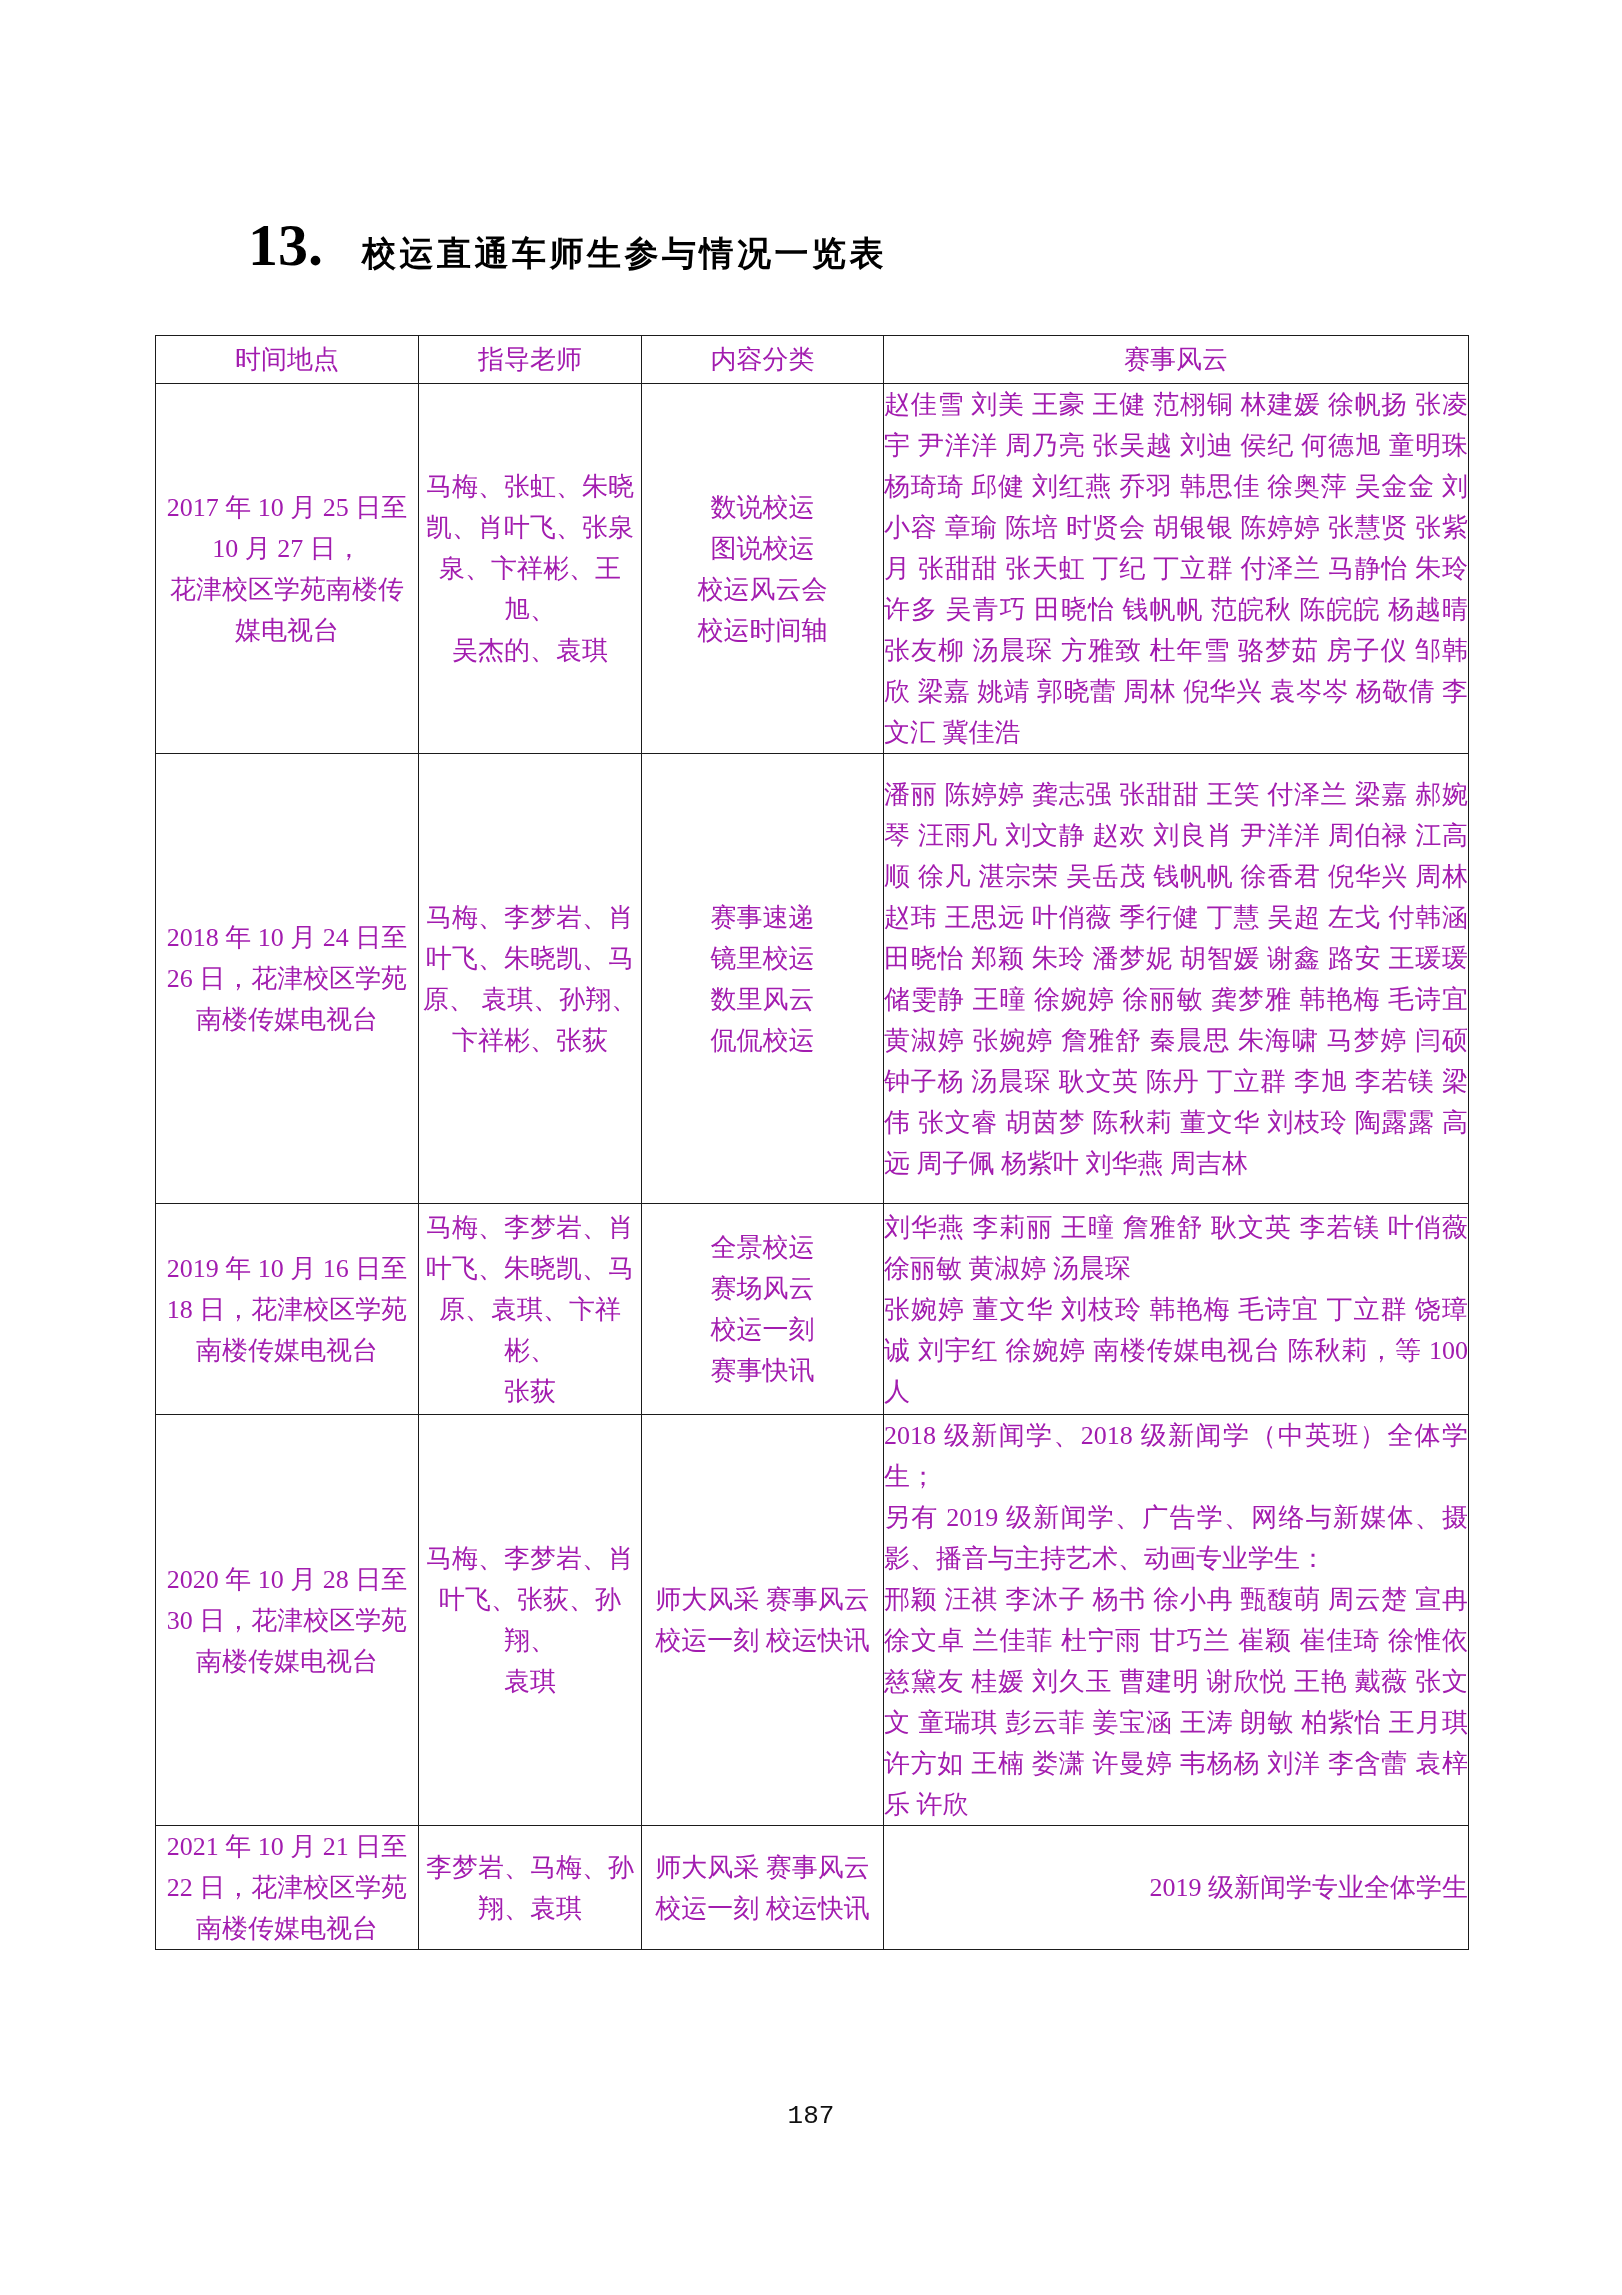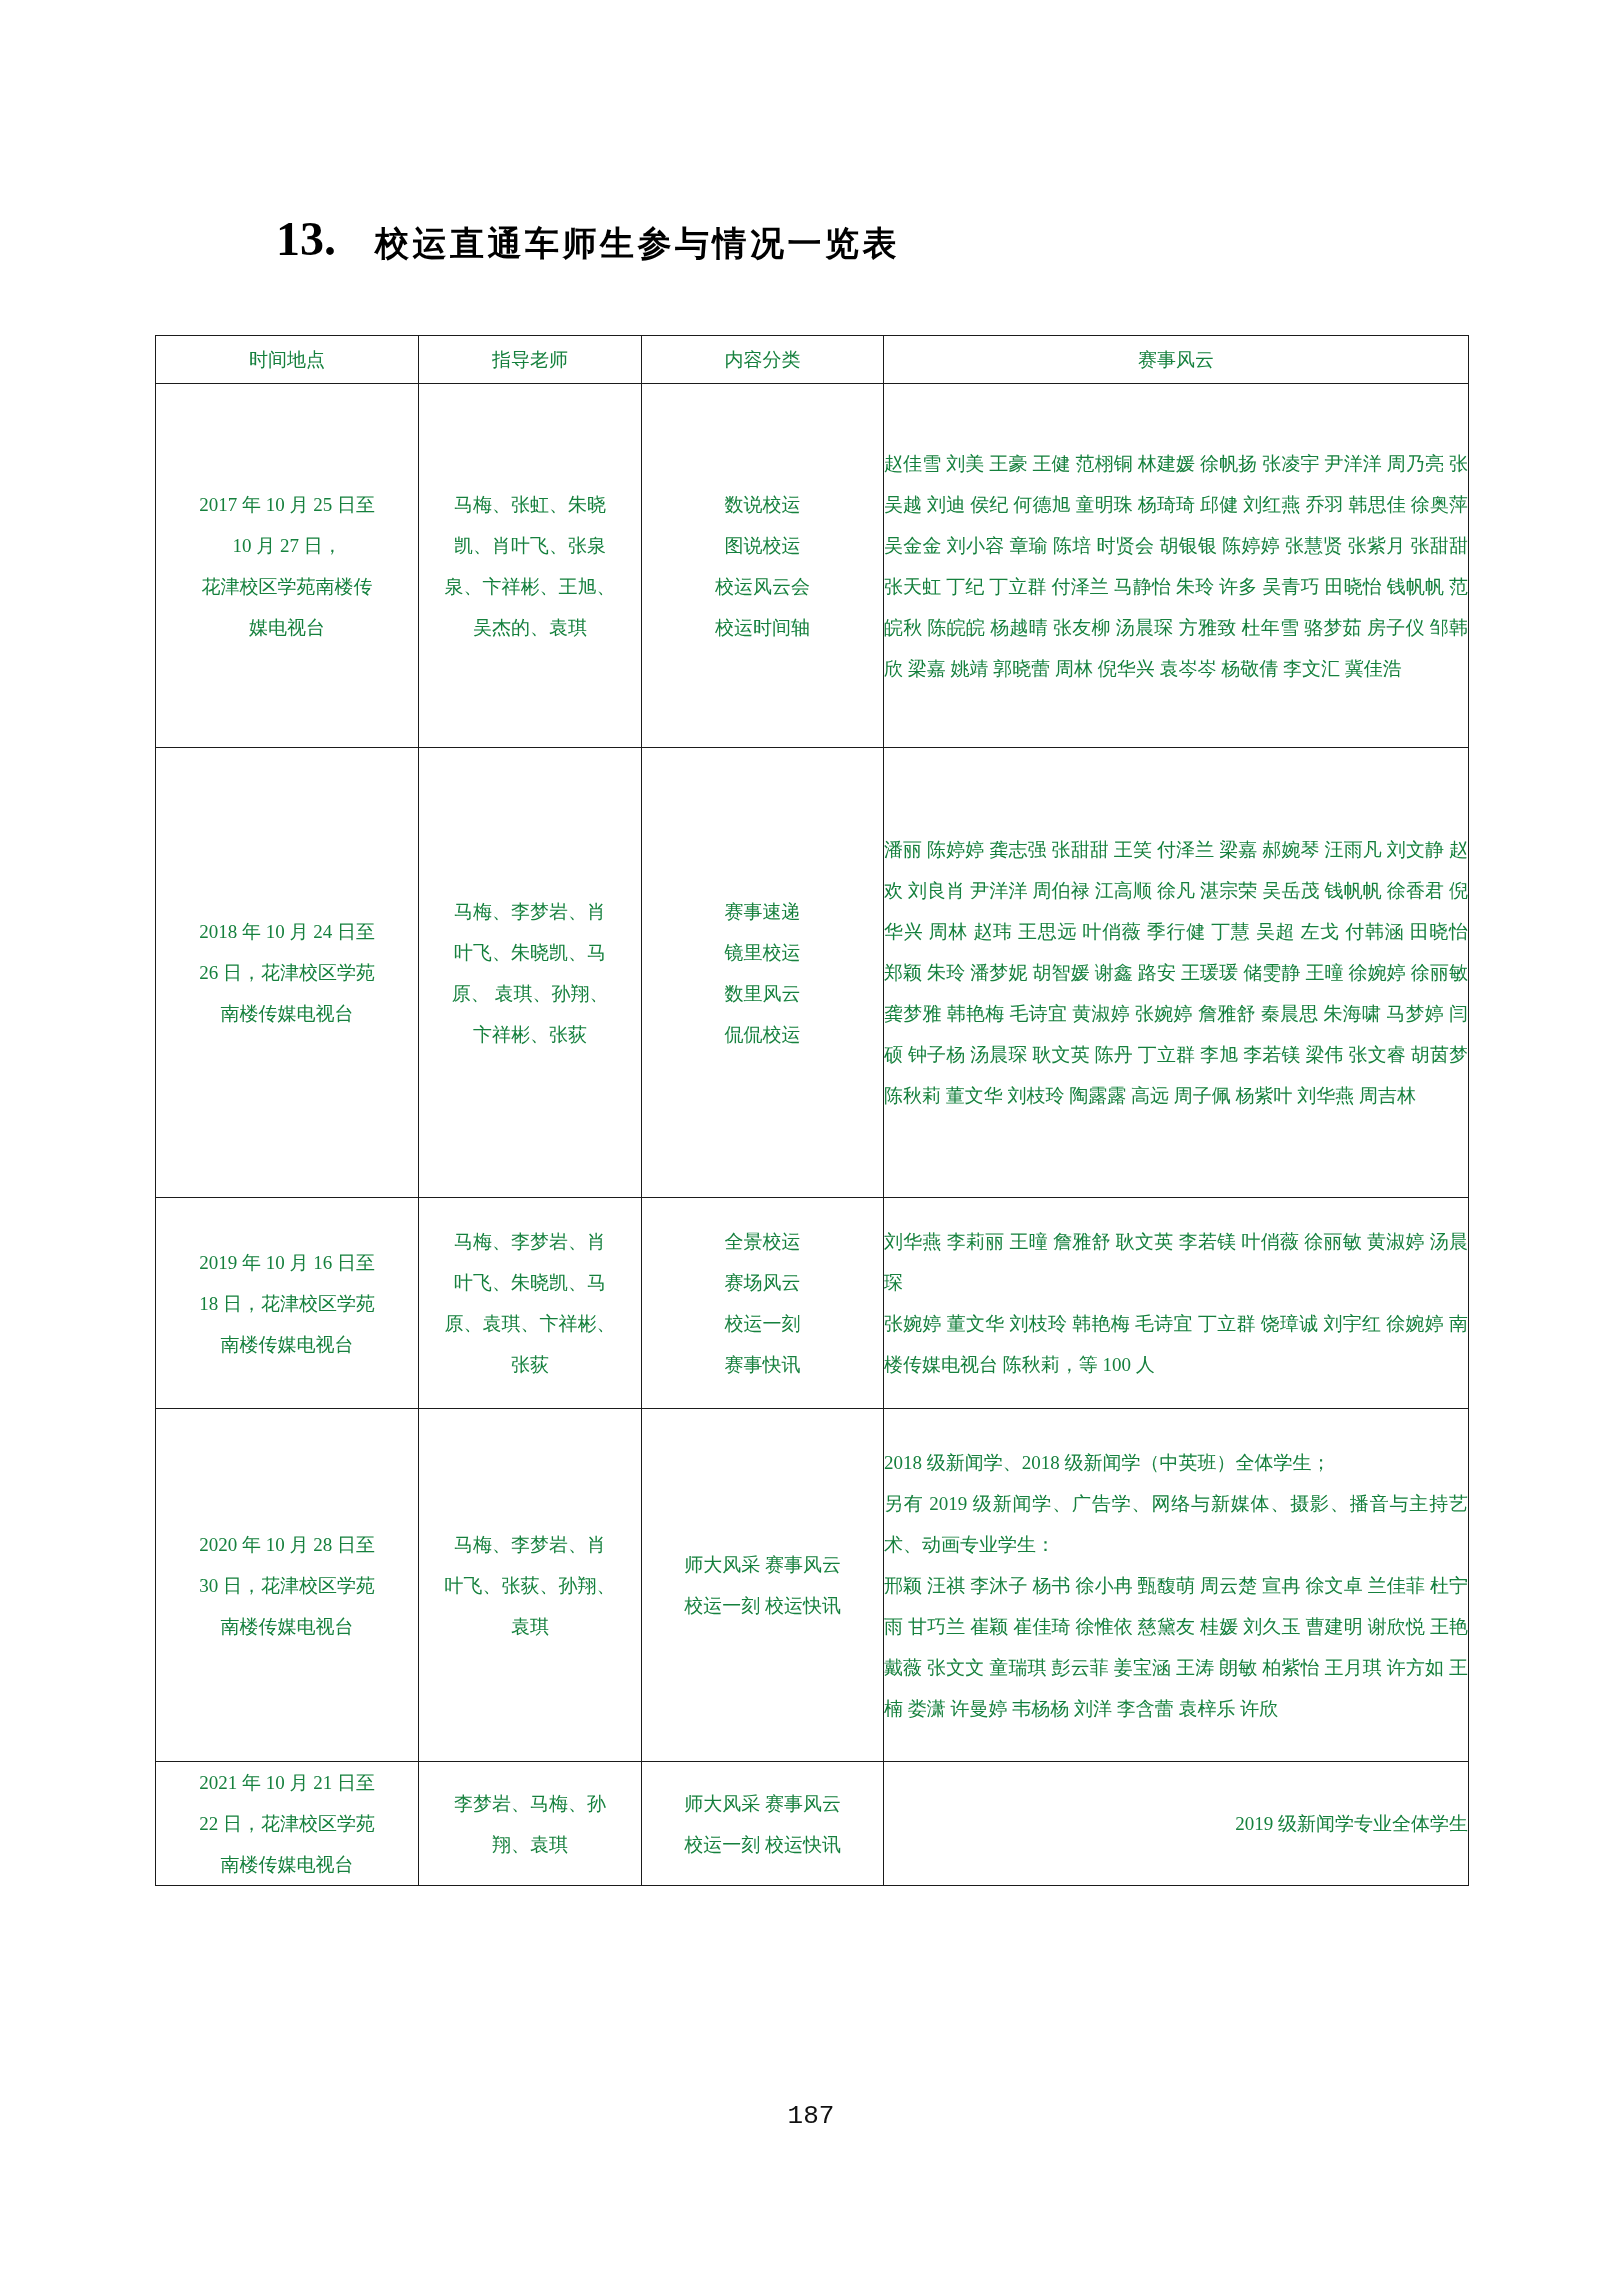--- a/index.html
+++ b/index.html
@@ -8,36 +8,35 @@
     background:#ffffff; color:#000;
     font-family:"Liberation Serif", serif;
     position:relative; overflow:hidden;
   }
   .doc-title {
     position:absolute; top:211px; left:248px;
     font-weight:bold; white-space:nowrap;
   }
   .doc-title .num {
     font-family:"Liberation Serif", serif;
-    font-size:48px;
-    margin-left:28px;
+    font-size:60px;
   }
   .doc-title .txt {
     font-family:"Liberation Sans", sans-serif;
     font-size:34px; letter-spacing:3.5px; margin-left:39px;
   }
   table.sheet {
     position:absolute; left:155px; top:335px;
     width:1312px; border-collapse:collapse; table-layout:fixed;
   }
   .sheet th, .sheet td {
     border:1.8px solid #1b1b1b;
-    font-size:19px; line-height:41px;
+    font-size:26px; line-height:41px;
     font-weight:normal; padding:0;
-    vertical-align:middle; color:#15803d;
+    vertical-align:middle; color:#a21caf;
   }
   .sheet th { height:47px; text-align:center; }
   .cell-c { text-align:center; white-space:pre-line; padding:0 5.3px; }
   .cell-j { text-align:justify; white-space:pre-line; padding:1.8px 12.4px 1.8px 12.4px; }
   .cell-j.center { text-align:right; }
   tr.r1 { height:167px; }
   tr.r2 { height:364px; }
   tr.r3 { height:450px; }
   tr.r4 { height:211px; }
   tr.r5 { height:353px; }

